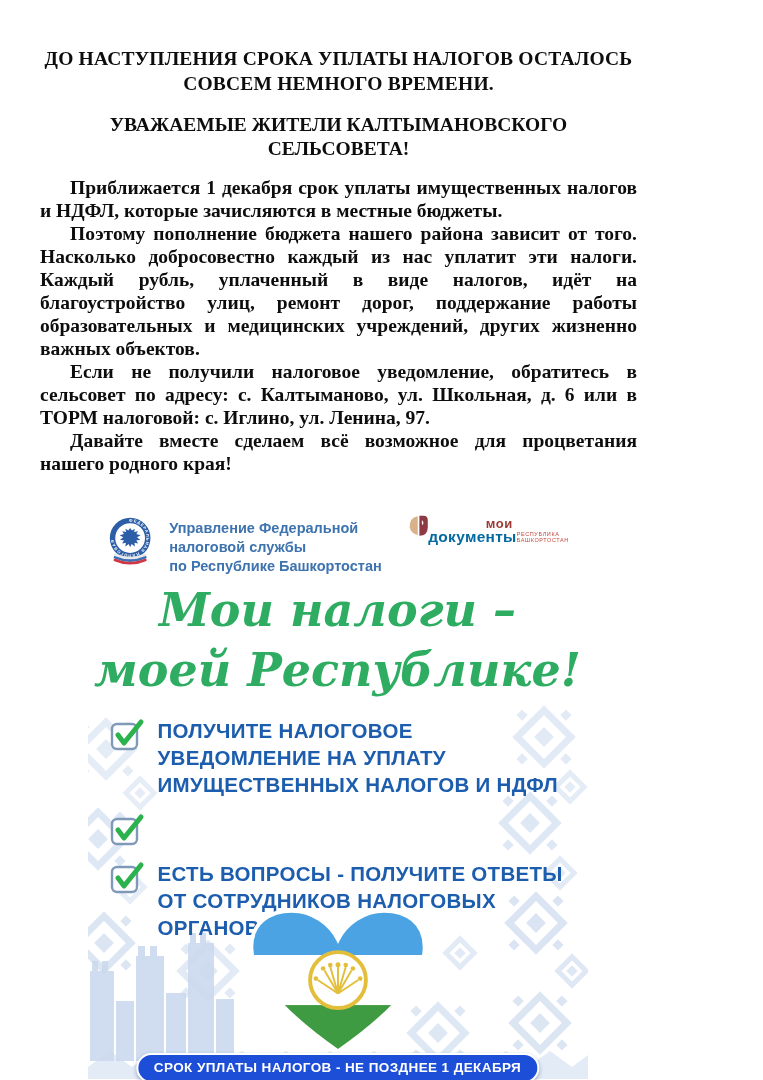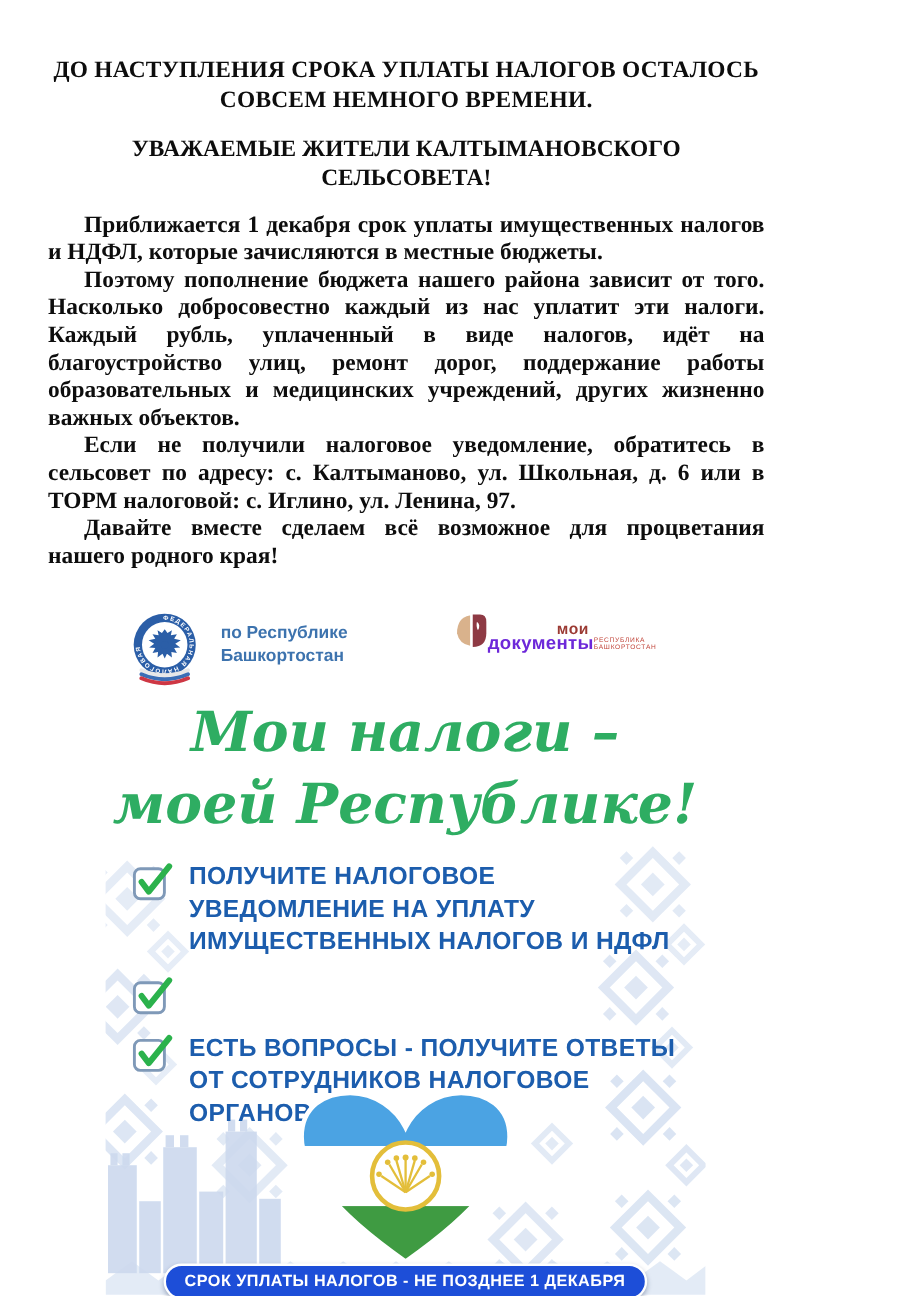--- a/index.html
+++ b/index.html
@@ -16,21 +16,21 @@
           font-family:"Liberation Sans", sans-serif;}
   .orn-bg{position:absolute;inset:0;z-index:0;}
   .poster > .layer{position:absolute;z-index:1;}
   
   .logos-row{top:6px;left:16px;right:8px;display:flex;align-items:flex-start;}
   .fns-title{margin-left:12px;padding-top:12px;font-size:14.5px;font-weight:bold;
              color:#3D73AE;line-height:19px;}
   .docs-logo{margin-left:auto;padding-top:2px;display:flex;flex-direction:row;align-items:flex-end;}
   .docs-words{text-align:right;line-height:13px;}
   .docs-moi{display:block;font-size:13px;font-weight:800;color:#9B3A33;letter-spacing:.5px;padding-right:4px;}
-  .docs-dok{display:block;font-size:15.5px;font-weight:bold;color:#6d28d9;letter-spacing:.3px;}
+  .docs-dok{display:block;font-size:15.5px;font-weight:bold;color:#0369a1;letter-spacing:.3px;}
   .docs-sub{margin-top:3px;font-size:5.5px;color:#C2473C;letter-spacing:.6px;}
   
   .slogan{top:80px;left:0;width:100%;text-align:center;color:#2EAD62;
           font-family:"DejaVu Serif", serif;font-style:italic;font-weight:bold;}
   .slogan .l1{font-size:46px;line-height:58px;}
   .slogan .l2{font-size:46px;line-height:62px;}
   
   .checklist{top:216px;left:22px;width:462px;}
   .check-item{display:flex;align-items:flex-start;margin-bottom:14px;}
   .check-icon{flex:0 0 auto;margin-right:12px;margin-top:1px;}
@@ -132,20 +132,21 @@
           <path d="M36 16 l2.5 3.5 4 -2.5 -1 4.5 5.5 -1 -2.5 4 6 1.5 -5 3 4.5 3.5 -5.5 .5 2.5 4.5 -5 -1 .5 5 -4.5 -3.5 -2 4.5 -2 -4.5 -4.5 3.5 .5 -5 -5 1 2.5 -4.5 -5.5 -.5 4.5 -3.5 -5 -3 6 -1.5 -2.5 -4 5.5 1 -1 -4.5 4 2.5 z"></path>
           <circle cx="36" cy="30" r="3.5"></circle>
         </g>
         <g fill="none" stroke-linecap="round">
           <path d="M15 53 Q36 62 57 53" stroke="#e8e8e8" stroke-width="3.6"></path>
           <path d="M15 56.6 Q36 65.6 57 56.6" stroke="#3C6EB5" stroke-width="3.6"></path>
           <path d="M15 60.2 Q36 69.2 57 60.2" stroke="#CE3744" stroke-width="3.6"></path>
         </g>
       </svg>
       <div class="fns-title">
+        <div>Управление Федеральной налоговой службы</div>
         <div>по Республике Башкортостан</div>
       </div>
       <div class="docs-logo">
         <svg width="30" height="34" viewBox="0 0 30 34" xmlns="http://www.w3.org/2000/svg">
           <path d="M1 19 Q1 4 13 2 L13.5 2 L13.5 31 Q3 29 1 19 Z" fill="#D9B28C"></path>
           <path d="M16 1 L23 1 Q29 1 29 8 L29 19 Q29 32 16 32 Z" fill="#8E3A44"></path>
           <path d="M20 8 Q24 11 21 16 Q19 13 20 8 Z" fill="#ffffff"></path>
         </svg>
         <div class="docs-words">
           <span class="docs-moi">мои</span>
@@ -172,21 +173,21 @@
         <svg class="check-icon" width="36" height="33" viewBox="0 0 36 33" xmlns="http://www.w3.org/2000/svg">
           <rect x="2" y="6" width="25" height="25" rx="5" fill="#ffffff" stroke="#7F99B8" stroke-width="2.4"></rect>
           <path d="M8 17 L14 25 L31 4" fill="none" stroke="#2BB24C" stroke-width="5" stroke-linecap="round" stroke-linejoin="round"></path>
         </svg>
       </div>
       <div class="check-item">
         <svg class="check-icon" width="36" height="33" viewBox="0 0 36 33" xmlns="http://www.w3.org/2000/svg">
           <rect x="2" y="6" width="25" height="25" rx="5" fill="#ffffff" stroke="#7F99B8" stroke-width="2.4"></rect>
           <path d="M8 17 L14 25 L31 4" fill="none" stroke="#2BB24C" stroke-width="5" stroke-linecap="round" stroke-linejoin="round"></path>
         </svg>
-        <div class="check-text">ЕСТЬ ВОПРОСЫ - ПОЛУЧИТЕ ОТВЕТЫ ОТ СОТРУДНИКОВ НАЛОГОВОЕ ОРГАНОВ</div>
+        <div class="check-text">ЕСТЬ ВОПРОСЫ - ПОЛУЧИТЕ ОТВЕТЫ ОТ СОТРУДНИКОВ НАЛОГОВЫХ ОРГАНОВ</div>
       </div>
     </div>
 
     <div class="layer heart-wrap">
       <svg width="194" height="156" viewBox="0 0 200 162" xmlns="http://www.w3.org/2000/svg">
         <defs>
           <clipPath id="heartClip">
             <path d="M100 154 C34 108 10 72 10 46 C10 20 30 8 52 8 C74 8 92 22 100 38 C108 22 126 8 148 8 C170 8 190 20 190 46 C190 72 166 108 100 154 Z"></path>
           </clipPath>
         </defs>

